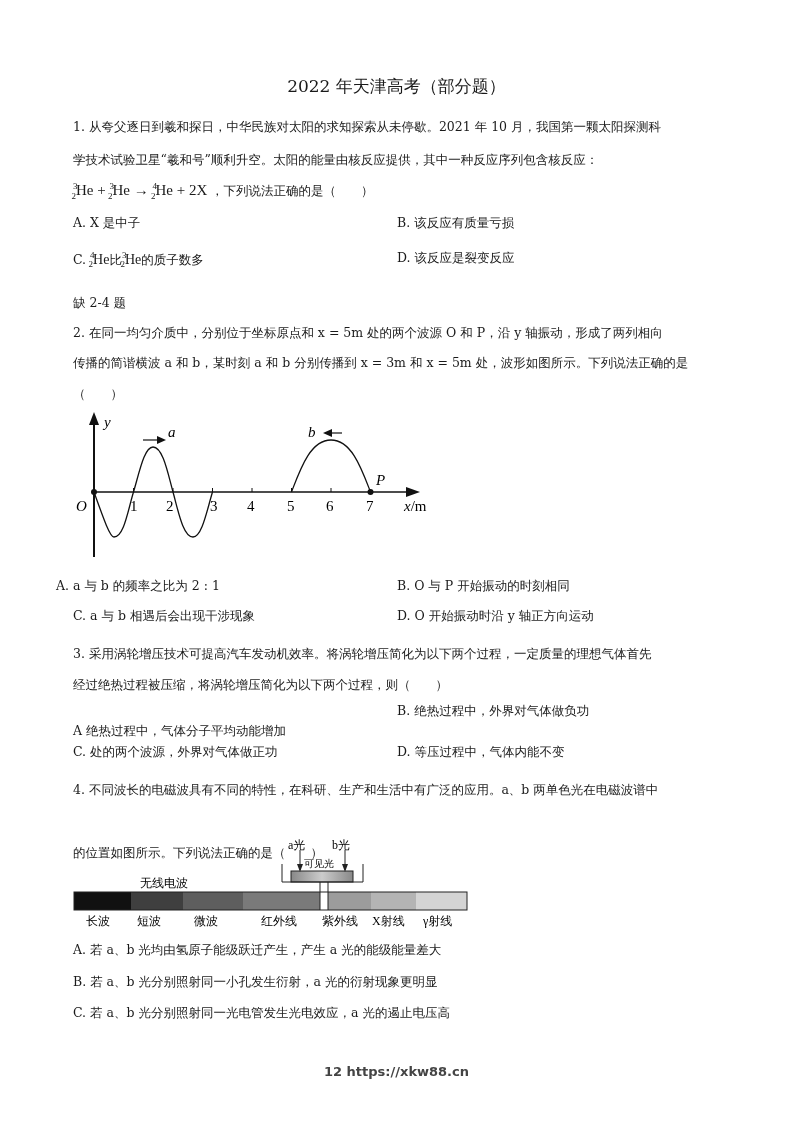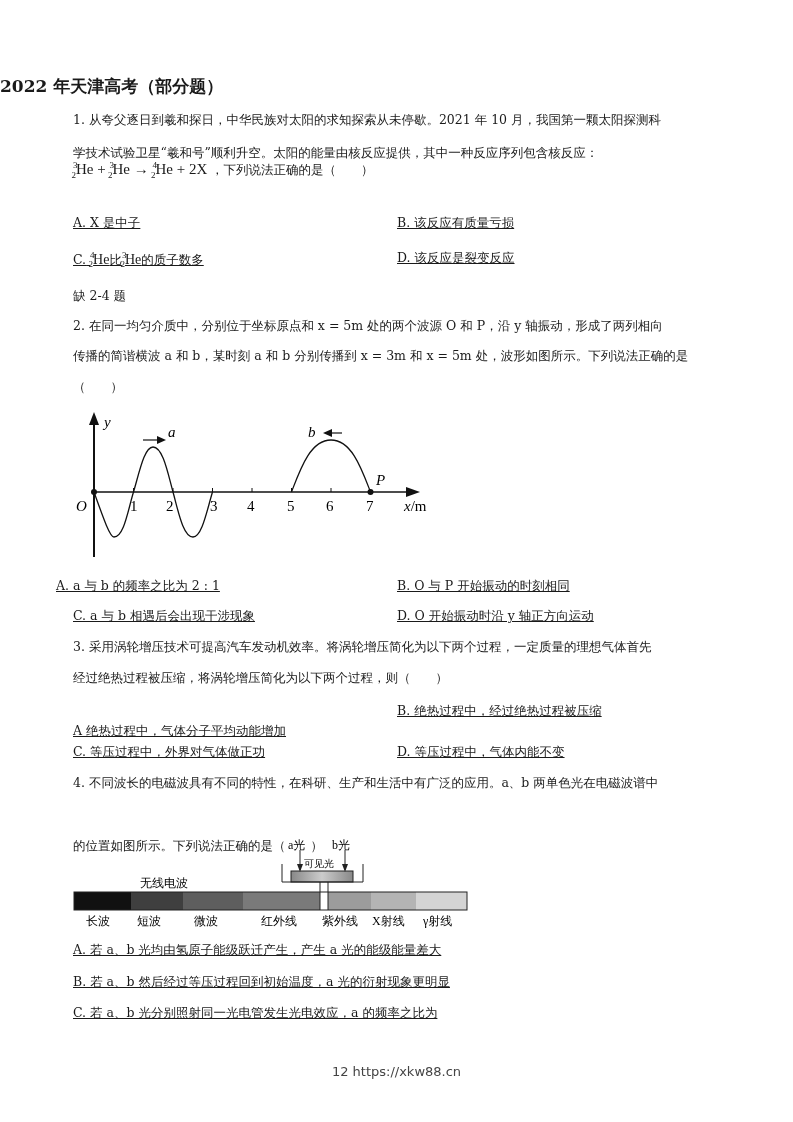--- a/index.html
+++ b/index.html
@@ -1,36 +1,36 @@
 <!DOCTYPE html>
 <html><head>
 <meta charset="utf-8">
 <style>
   html, body { margin:0; padding:0; background:#fff; }
   body { width:793px; height:1122px; position:relative; overflow:hidden;
          font-family:"DejaVu Serif","Liberation Serif",serif; color:#1a1a1a; }
-  .title { position:absolute; top:75px; left:0; width:793px; text-align:left;
-           font-size:17px; font-weight:bold; font-family:"DejaVu Serif","Liberation Serif",serif; }
-  .line { position:absolute; left:73px; font-size:12.5px; white-space:nowrap; }
-  .opt { position:absolute; font-size:12.5px; white-space:nowrap;text-decoration:underline; }
+  .title { position:absolute; top:75px; left:0; width:793px; text-align:center;
+           font-size:17px; font-weight:normal; font-family:"DejaVu Serif","Liberation Serif",serif; }
+  .line { position:absolute; left:73px; font-size:12.5px; white-space:nowrap;margin-top:7px; }
+  .opt { position:absolute; font-size:12.5px; white-space:nowrap; }
   .eq { font-family:"Liberation Serif",serif; font-size:15px; }
   .nuc { display:inline-block; position:relative; }
   .nuc sup, .nuc sub { font-size:9px; }
   .footer { position:absolute; top:1064px; left:0; width:793px; text-align:center;
-            font-family:"DejaVu Sans","Liberation Sans",sans-serif; font-size:13px; color:#444; }
+            font-family:"DejaVu Sans","Liberation Sans",sans-serif; font-size:13px; color:#444;font-weight:bold; }
   svg text { font-family:"Liberation Serif",serif; }
 </style>
 </head>
 <body>
 
 <div class="title">2022 年天津高考（部分题）</div>
 
 <div class="line" style="top:112px">1. 从夸父逐日到羲和探日，中华民族对太阳的求知探索从未停歇。2021 年 10 月，我国第一颗太阳探测科</div>
 <div class="line" style="top:145px">学技术试验卫星“羲和号”顺利升空。太阳的能量由核反应提供，其中一种反应序列包含核反应：</div>
-<div class="line" style="top:160px">
+<div class="line" style="top:174px">
   <span class="eq">
     <span class="nuc"><sup>3</sup><sub style="margin-left:-6px">2</sub></span>He + <span class="nuc"><sup>3</sup><sub style="margin-left:-6px">2</sub></span>He → <span class="nuc"><sup>4</sup><sub style="margin-left:-6px">2</sub></span>He + 2X
   </span><span>，下列说法正确的是（　　）</span>
 </div>
 <div class="opt" style="top:215px;left:73px">A. X 是中子</div>
 <div class="opt" style="top:215px;left:397px">B.  该反应有质量亏损</div>
 <div class="opt" style="top:250px;left:73px">
   <span>C.</span>
   <span class="eq" style="font-size:14px"><span class="nuc"><sup>4</sup><sub style="margin-left:-6px">2</sub></span>He</span><span>比</span><span class="eq" style="font-size:14px"><span class="nuc"><sup>3</sup><sub style="margin-left:-6px">2</sub></span>He</span><span>的质子数多</span>
 </div>
@@ -88,22 +88,22 @@
 </svg>
 
 <div class="opt" style="top:578px;left:56px">A. a 与 b 的频率之比为 2 : 1</div>
 <div class="opt" style="top:578px;left:397px">B. O 与 P 开始振动的时刻相同</div>
 <div class="opt" style="top:608px;left:73px">C. a 与 b 相遇后会出现干涉现象</div>
 <div class="opt" style="top:608px;left:397px">D. O 开始振动时沿 y 轴正方向运动</div>
 
 <div class="line" style="top:639px">3. 采用涡轮增压技术可提高汽车发动机效率。将涡轮增压简化为以下两个过程，一定质量的理想气体首先</div>
 <div class="line" style="top:670px">经过绝热过程被压缩，将涡轮增压简化为以下两个过程，则（　　）</div>
 <div class="opt" style="top:723px;left:73px">A  绝热过程中，气体分子平均动能增加</div>
-<div class="opt" style="top:703px;left:397px">B.  绝热过程中，经过绝热过程被压缩</div>
-<div class="opt" style="top:744px;left:73px">C.  等压过程中，外界对气体做正功</div>
+<div class="opt" style="top:703px;left:397px">B.  绝热过程中，外界对气体做负功</div>
+<div class="opt" style="top:744px;left:73px">C.  处的两个波源，外界对气体做正功</div>
 <div class="opt" style="top:744px;left:397px">D.  等压过程中，气体内能不变</div>
 
 <div class="line" style="top:775px">4. 不同波长的电磁波具有不同的特性，在科研、生产和生活中有广泛的应用。a、b 两单色光在电磁波谱中</div>
 <div class="line" style="top:838px">的位置如图所示。下列说法正确的是（　　）</div>
 
 <svg style="position:absolute;left:70px;top:832px" width="410" height="100" viewBox="70 832 410 100">
 
   <rect x="74" y="892" width="57" height="18" fill="#111111"></rect>
   <rect x="131" y="892" width="52" height="18" fill="#3f3f3f"></rect>
   <rect x="183" y="892" width="60" height="18" fill="#5e5e5e"></rect>
@@ -140,16 +140,16 @@
     <text x="137" y="925">短波</text>
     <text x="194" y="925">微波</text>
     <text x="261" y="925">红外线</text>
     <text x="322" y="925">紫外线</text>
     <text x="372" y="925">X射线</text>
     <text x="423" y="925">γ射线</text>
   </g>
 </svg>
 
 <div class="opt" style="top:942px;left:73px">A.  若 a、b 光均由氢原子能级跃迁产生，产生 a 光的能级能量差大</div>
-<div class="opt" style="top:974px;left:73px">B.  若 a、b 然后经过等压过程回到初始温度，a 光的衍射现象更明显</div>
-<div class="opt" style="top:1005px;left:73px">C.  若 a、b 光分别照射同一光电管发生光电效应，a 的频率之比为</div>
+<div class="opt" style="top:974px;left:73px">B.  若 a、b 光分别照射同一小孔发生衍射，a 光的衍射现象更明显</div>
+<div class="opt" style="top:1005px;left:73px">C.  若 a、b 光分别照射同一光电管发生光电效应，a 光的遏止电压高</div>
 
 <div class="footer">12 https://xkw88.cn</div>
 
 </body></html>

